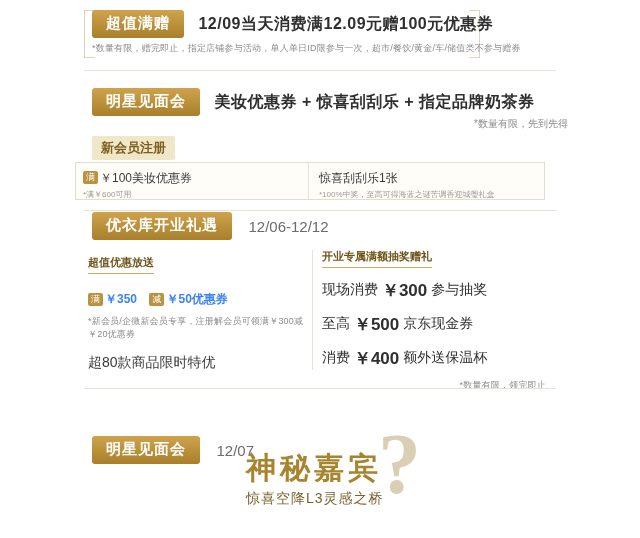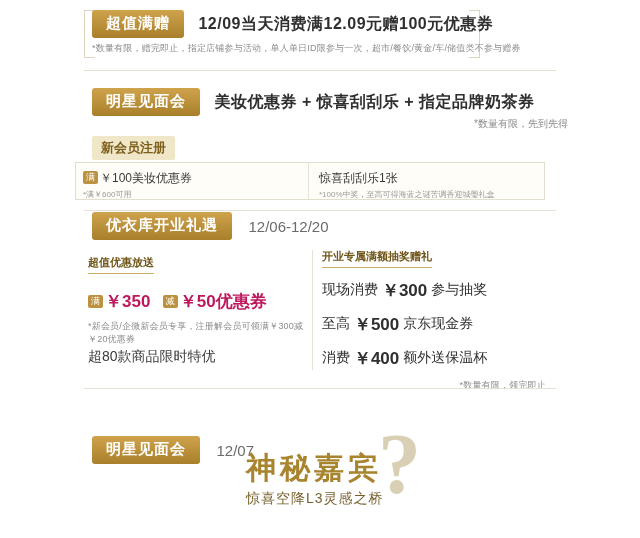--- a/index.html
+++ b/index.html
@@ -85,23 +85,23 @@
     color: #fff;
     font-size: 9px;
     border-radius: 2px;
     padding: 2px 3px;
     vertical-align: middle;
     margin-right: 2px;
     line-height: 1;
   }
 
   .big-amount {
-    font-size: 17px;
-    font-weight: bold;
-    color: #be185d;
+    font-size: 12px;
+    font-weight: bold;
+    color: #3b82f6;
     vertical-align: middle;
     margin-top: 44px;
   }
 
   .card-line {
     font-size: 12px;
     color: #3a3a3a;
   }
 
   .sep-v {
@@ -142,21 +142,21 @@
   #sec3 .row1 { position: absolute; left: 92px; top: 6px; }
   #sec3 .col-left { position: absolute; left: 88px; top: 46px; width: 218px; }
   #sec3 .col-right { position: absolute; left: 322px; top: 40px; width: 250px; }
   #sec3 .vline { left: 312px; top: 44px; height: 120px; }
   #sec3 .underline-title {
     font-size: 11px; font-weight: bold; color: #6f5518;
     border-bottom: 1px solid #c9ab64; padding-bottom: 3px; display: inline-block;
   }
   #sec3 .amount-row { margin-top: 16px; }
   #sec3 .note2 { margin-top: 7px; }
-  #sec3 .last-line { margin-top: 2px; font-size: 14px; color: #3a3a3a; }
+  #sec3 .last-line { margin-top: 13px; font-size: 14px; color: #3a3a3a; }
   #sec3 .rline { font-size: 14px; color: #2f2f2f; margin-top: 11px; }
   #sec3 .rline .amt { font-weight: bold; font-size: 17px; vertical-align: middle; }
   #sec3 .rnote { margin-top: 9px; text-align: right; padding-right: 26px; }
 
   
   #sec4 { left: 0; top: 428px; width: 640px; height: 110px; }
   #sec4 .row1 { position: absolute; left: 92px; top: 8px; }
   #sec4 .guest {
     position: absolute; left: 246px; top: 20px;
     font-size: 30px; font-weight: bold;
@@ -221,21 +221,21 @@
         </div>
       </div>
     </div>
 
     <div class="rule" style="left:84px;top:126px;width:472px;"></div>
   </div>
 
   <div class="section" id="sec3">
     <div class="row1">
       <span class="tag">优衣库开业礼遇</span>
-      <span class="date">12/06-12/20</span>
+      <span class="date">12/06-12/12</span>
     </div>
 
     <div class="sep-v vline"></div>
 
     <div class="col-left">
       <span class="underline-title">超值优惠放送</span>
       <div class="amount-row">
         <span class="price-mark">满</span><span class="big-amount">￥350</span>
         <span class="price-mark" style="margin-left:8px;">减</span><span class="big-amount">￥50优惠券</span>
       </div>

